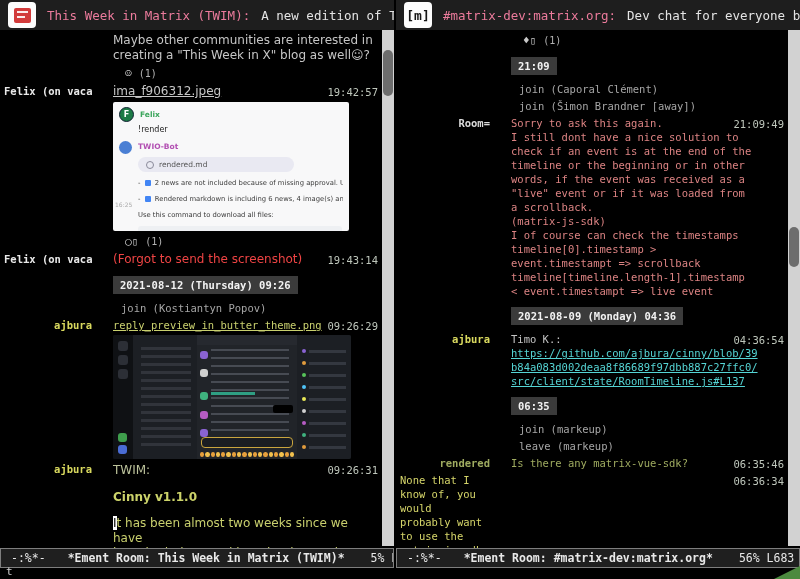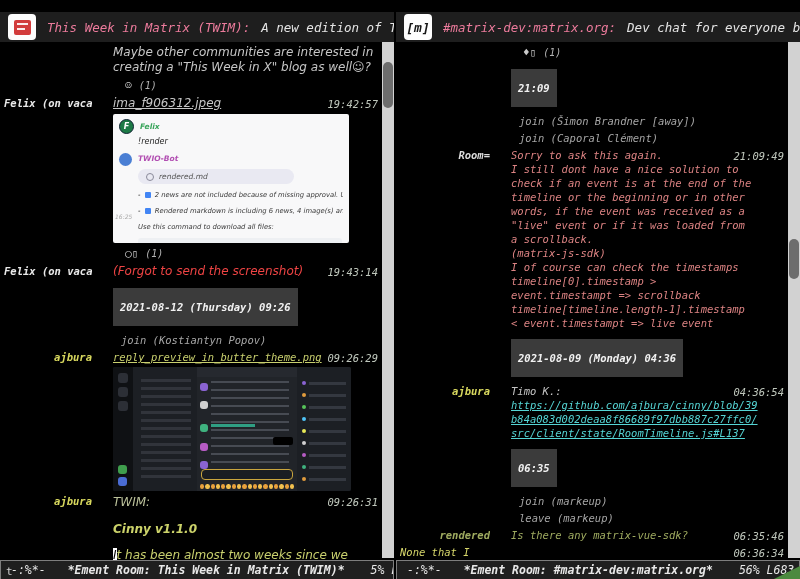--- a/index.html
+++ b/index.html
@@ -1,18 +1,18 @@
 <!DOCTYPE html>
 <html><head>
 <meta charset="utf-8">
 <style>
   html,body{margin:0;padding:0;background:#000;}
   #frame{position:relative;width:800px;height:579px;background:#000;overflow:hidden;
          font-family:"DejaVu Sans Mono",monospace;}
-  .pane{position:absolute;top:12px;height:568px;font-style:italic;}
+  .pane{position:absolute;top:0;height:568px;}
   .pane.left{left:0;width:394px;--sw:88px;}
   .pane.right{left:396px;width:404px;--sw:90px;}
 
   
   .header-line{position:absolute;top:0;left:0;right:0;height:30px;background:#1e1e1e;
     display:flex;align-items:center;gap:11px;padding-left:8px;white-space:nowrap;overflow:hidden;
     font-size:12.5px;}
   .room-avatar{flex:0 0 auto;width:28px;height:26px;background:#fdfdfd;border-radius:4px;
     display:flex;align-items:center;justify-content:center;}
   .twim-inner{width:17px;height:15px;background:#d23b3b;border-radius:2px;position:relative;}
@@ -26,21 +26,21 @@
   .content{position:absolute;top:30px;bottom:20px;left:4px;right:16px;overflow:hidden;
     font-size:10.5px;line-height:14px;color:#cccccc;}
   .event{display:grid;grid-template-columns:var(--sw) 1fr;column-gap:21px;position:relative;margin:3px 0;}
   .sender{text-align:right;font-weight:bold;white-space:pre;overflow:hidden;}
   .body{white-space:pre-wrap;word-break:break-word;}
   .sans{font-family:"DejaVu Sans",sans-serif;font-size:12px;line-height:15px;}
   .u{text-decoration:underline;}
   .ts{position:absolute;right:0;top:1px;color:#bfc7bc;font-size:10.5px;}
   .join{color:#a6a6a6;padding-left:8px;white-space:pre;}
   .hdr{display:inline-block;background:#3b3b3b;color:#f2f2f2;font-weight:bold;
-    padding:12px 7px;margin:6px 0 4px 0;}
+    padding:2px 7px;margin:6px 0 4px 0;}
   .rwrap{padding-left:12px;color:#c9c9c9;}
   .glyph{font-size:11px;}
   .rcount{margin-left:7px;color:#b2b2b2;font-size:10px;}
   .rich-h{font-weight:bold;margin:12px 0 11px 0;}
   .rich-i{margin-top:1px;}
   .cursor{background:#ffffff;color:#000000;}
 
   
   .sb{position:absolute;top:30px;bottom:22px;right:0;width:12px;background:#d2d2d2;}
   .sb-thumb{position:absolute;left:1px;right:1px;border-radius:5px;background:#6d6d6d;}
@@ -320,25 +320,25 @@
         <div class="event">
           <span class="sender"></span>
           <div class="rwrap"><span class="glyph">♦▯</span><span class="rcount">(1)</span></div>
         </div>
         <div class="event">
           <span class="sender"></span>
           <div><span class="hdr">21:09</span></div>
         </div>
         <div class="event">
           <span class="sender"></span>
+          <div class="join">join (Caporal Clément)</div>
+        </div>
+        <div class="event">
+          <span class="sender"></span>
           <div class="join">join (Šimon Brandner [away])</div>
-        </div>
-        <div class="event">
-          <span class="sender"></span>
-          <div class="join">join (Caporal Clément)</div>
         </div>
         <div class="event">
           <span class="sender" style="color: rgb(220, 220, 220);">Room=</span>
           <div>
             <div class="body" style="color: rgb(220, 131, 131);">Sorry to ask this again.
 I still dont have a nice solution to
 check if an event is at the end of the
 timeline or the beginning or in other
 words, if the event was received as a
 "live" event or if it was loaded from

